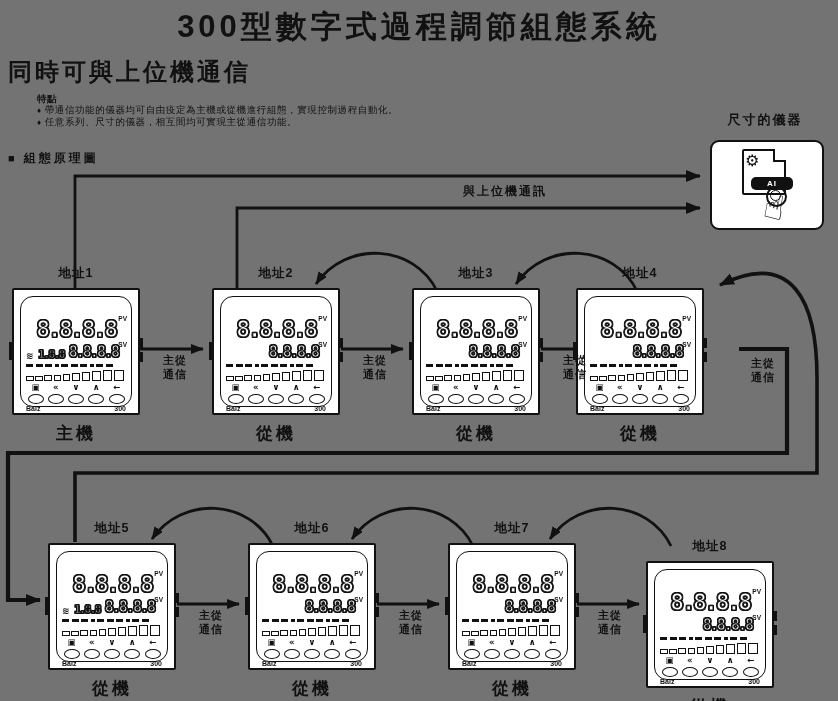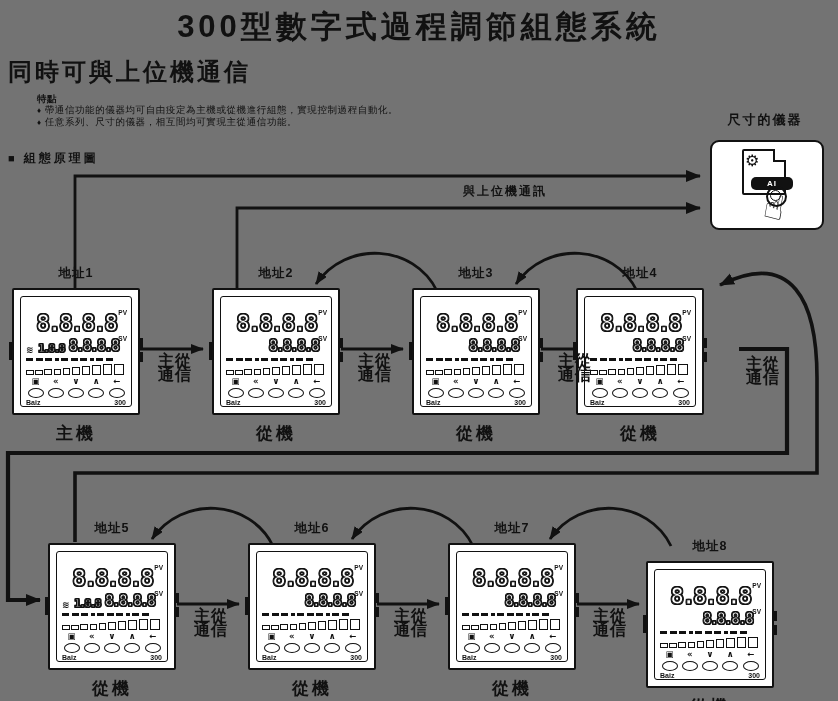--- a/index.html
+++ b/index.html
@@ -33,42 +33,42 @@
   .touch{position:absolute;left:48px;top:40px;width:60px;height:70px;}
   .ring-outer{position:absolute;left:6px;top:4px;width:17px;height:17px;border:2px solid #111;
        border-radius:50%;background:transparent;}
   .ring-inner{position:absolute;left:10px;top:8px;width:9px;height:9px;border:1.6px solid #111;
        border-radius:50%;}
   .hand{position:absolute;left:4px;top:8px;font-size:34px;line-height:34px;transform:rotate(10deg);
        font-family:"DejaVu Sans",sans-serif;}
   
   .bus-label{position:absolute;left:445px;top:183px;width:120px;text-align:center;
              font-size:12px;font-weight:600;letter-spacing:2px;z-index:3;}
-  .linklabel{position:absolute;width:54px;text-align:center;font-size:16px;font-weight:600;
+  .linklabel{position:absolute;width:54px;text-align:center;font-size:11px;font-weight:600;
              line-height:13.5px;letter-spacing:1px;z-index:3;}
   .linklabel span{display:block;}
   .ll1{left:148px;top:354px;} .ll2{left:348px;top:354px;} .ll3{left:548px;top:354px;}
   .ll4{left:740px;top:357px;width:46px;}
   .ll5{left:184px;top:609px;} .ll6{left:384px;top:609px;} .ll7{left:583px;top:609px;}
   
   .device-unit{position:absolute;width:128px;height:127px;z-index:2;}
   .pos-d1{left:12px;top:288px;} .pos-d2{left:212px;top:288px;}
   .pos-d3{left:412px;top:288px;} .pos-d4{left:576px;top:288px;}
   .pos-d5{left:48px;top:543px;} .pos-d6{left:248px;top:543px;}
   .pos-d7{left:448px;top:543px;} .pos-d8{left:646px;top:561px;}
   .addr{position:absolute;left:0;top:-23px;width:100%;text-align:center;
         font-size:12.5px;font-weight:600;letter-spacing:1px;}
   .role{position:absolute;left:0;top:134px;width:100%;text-align:center;
         font-size:17px;font-weight:600;letter-spacing:3px;}
   .device-box{position:absolute;inset:0;background:#fff;border:2.2px solid #111;border-radius:2px;}
   .tab{position:absolute;background:#111;}
   .tl{left:-5px;top:52px;width:5px;height:18px;}
   .tr1{right:-5px;top:48px;width:5px;height:10px;}
   .tr2{right:-5px;top:62px;width:5px;height:10px;}
-  .face{position:absolute;inset:6px;border:1.6px solid #111;border-radius:3px;padding:12px 5px;}
+  .face{position:absolute;inset:6px;border:1.6px solid #111;border-radius:13px;padding:18px 5px;}
   .seg{font-family:"DejaVu Sans Mono","Liberation Mono",monospace;font-weight:bold;color:#fff;
        -webkit-text-stroke:1.05px #111;
        text-shadow:-1px -1px 0 #111,1px -1px 0 #111,-1px 1px 0 #111,1px 1px 0 #111,
                    -1px 0 0 #111,1px 0 0 #111,0 -1px 0 #111,0 1px 0 #111;}
   .pvrow{position:relative;height:28px;text-align:center;}
   .pv{font-size:23px;line-height:28px;letter-spacing:-2.5px;}
   .disp-label{position:absolute;font-size:6.5px;font-weight:bold;color:#111;}
   .pvl{right:-1px;top:0;}
   .svrow{position:relative;display:flex;align-items:flex-end;justify-content:flex-end;
          height:18px;padding-right:8px;}

